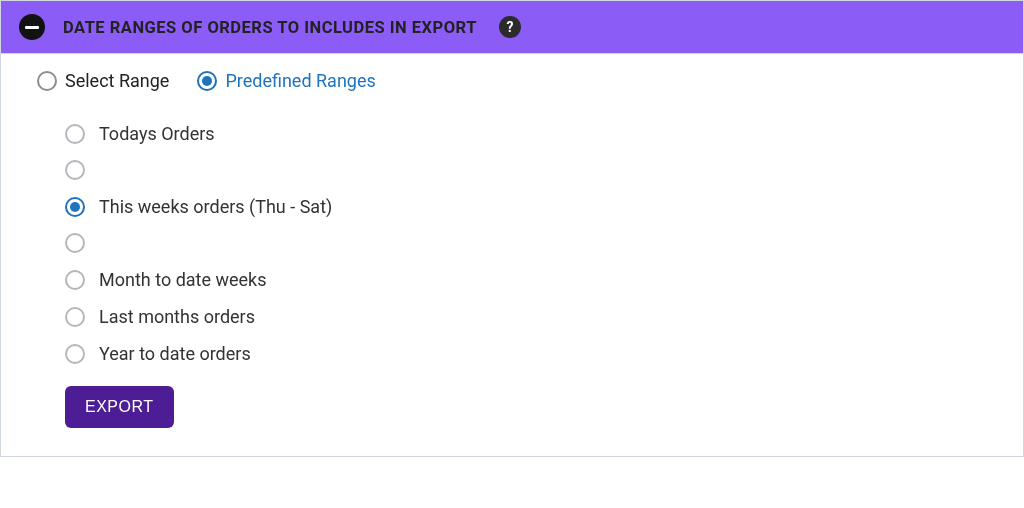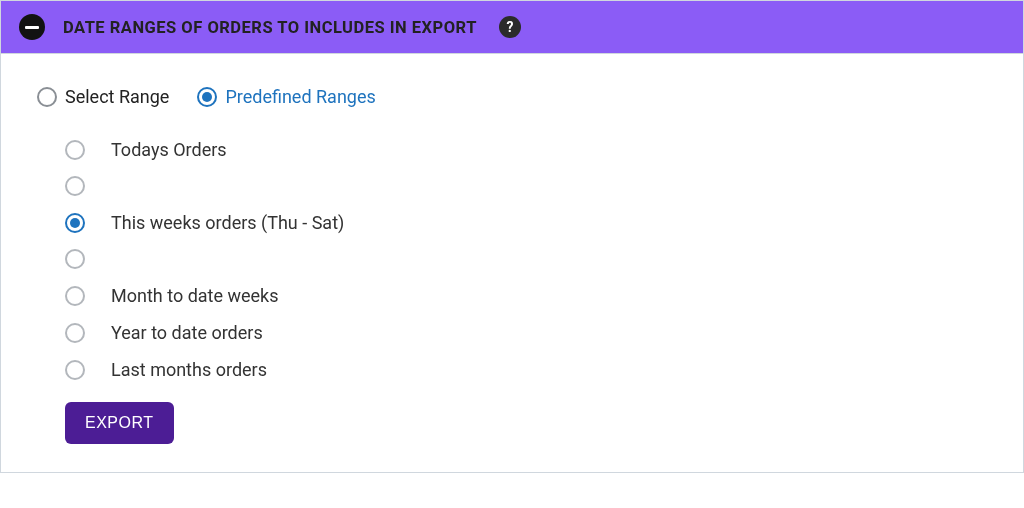--- a/index.html
+++ b/index.html
@@ -57,21 +57,21 @@
       align-items: center;
       justify-content: center;
       color: #fff;
       font-size: 14px;
       font-weight: 700;
       cursor: pointer;
       flex-shrink: 0;
       margin-left: 4px;
     }
     .panel-body {
-      padding: 32px 36px 28px 36px;
+      padding: 16px 36px 28px 36px;
     }
     .mode-row {
       display: flex;
       gap: 28px;
       align-items: center;
       margin-bottom: 32px;
     }
     .radio-opt {
       display: flex;
       align-items: center;
@@ -108,21 +108,21 @@
     .sub-list {
       padding-left: 28px;
       display: flex;
       flex-direction: column;
       gap: 16px;
       margin-bottom: 22px;
     }
     .sub-opt {
       display: flex;
       align-items: center;
-      gap: 26px;
+      gap: 14px;
       cursor: pointer;
     }
     .sub-radio-outer {
       width: 20px;
       height: 20px;
       border: 2px solid #b3b7bc;
       border-radius: 50%;
       display: flex;
       align-items: center;
       justify-content: center;
@@ -197,24 +197,24 @@
         </div>
         <div class="sub-opt">
           <span class="sub-radio-outer"></span>
         </div>
         <div class="sub-opt">
           <span class="sub-radio-outer"></span>
           <span class="sub-label">Month to date weeks</span>
         </div>
         <div class="sub-opt">
           <span class="sub-radio-outer"></span>
+          <span class="sub-label">Last months orders</span>
+        </div>
+        <div class="sub-opt">
+          <span class="sub-radio-outer"></span>
           <span class="sub-label">Year to date orders</span>
-        </div>
-        <div class="sub-opt">
-          <span class="sub-radio-outer"></span>
-          <span class="sub-label">Last months orders</span>
         </div>
       </div>
 
     <button class="export-btn">EXPORT</button>
 
   </div>
 </div>
 
 </body></html>

